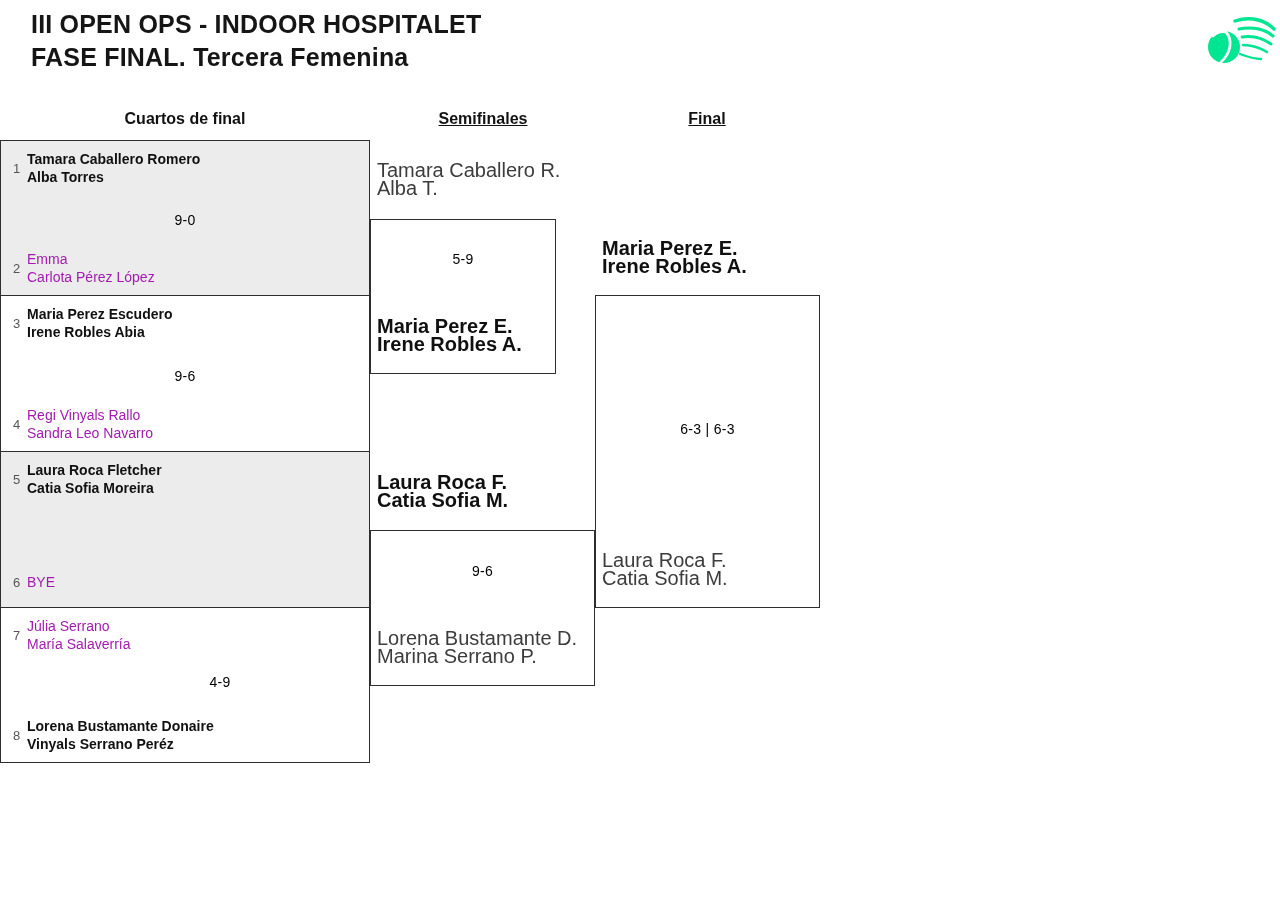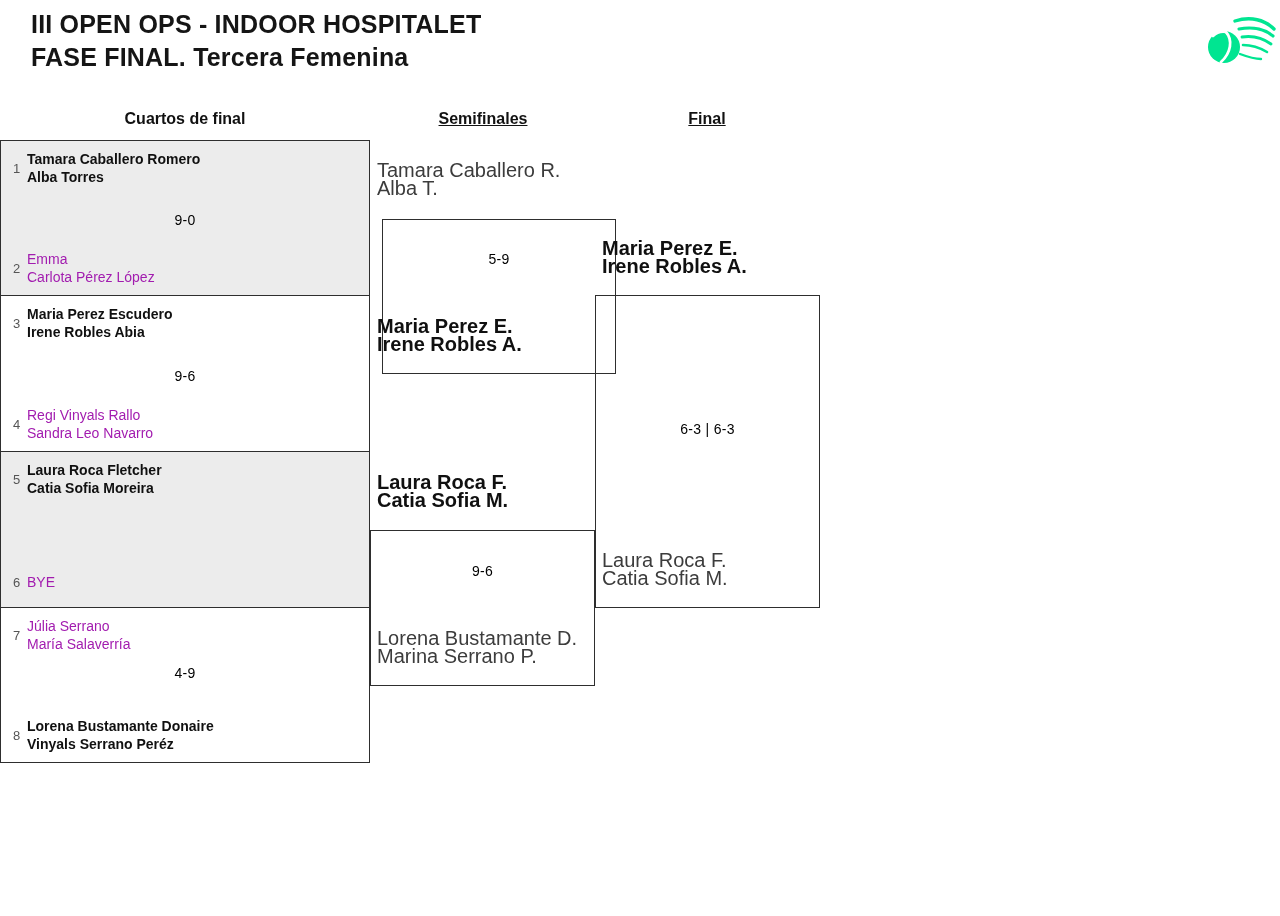--- a/index.html
+++ b/index.html
@@ -112,35 +112,35 @@
 </div>
 
 <div class="abs match-box qf-box" style="top:607px;height:156px;">
   <div class="team-row" style="top:9px;">
     <span class="seed">7</span>
     <div class="names">
       <div>Júlia Serrano</div>
       <div>María Salaverría</div>
     </div>
   </div>
-  <div class="score" style="top:56px;">4-9</div>
+  <div class="score" style="top:65px;margin-left:35px;">4-9</div>
   <div class="team-row" style="bottom:9px;">
     <span class="seed">8</span>
     <div class="names winner">
       <div>Lorena Bustamante Donaire</div>
       <div>Vinyals Serrano Peréz</div>
     </div>
   </div>
 </div>
 
 <div class="abs team-label" style="left:377px;top:161px;">
   <div>Tamara Caballero R.</div>
   <div>Alba T.</div>
 </div>
-<div class="abs match-box" style="left:382px;top:219px;width:234px;height:155px;">
+<div class="abs match-box" style="left:370px;top:219px;width:186px;height:155px;">
   <div class="score" style="top:30px;">5-9</div>
 </div>
 <div class="abs team-label winner" style="left:377px;top:317px;">
   <div>Maria Perez E.</div>
   <div>Irene Robles A.</div>
 </div>
 
 <div class="abs team-label winner" style="left:377px;top:473px;">
   <div>Laura Roca F.</div>
   <div>Catia Sofia M.</div>

